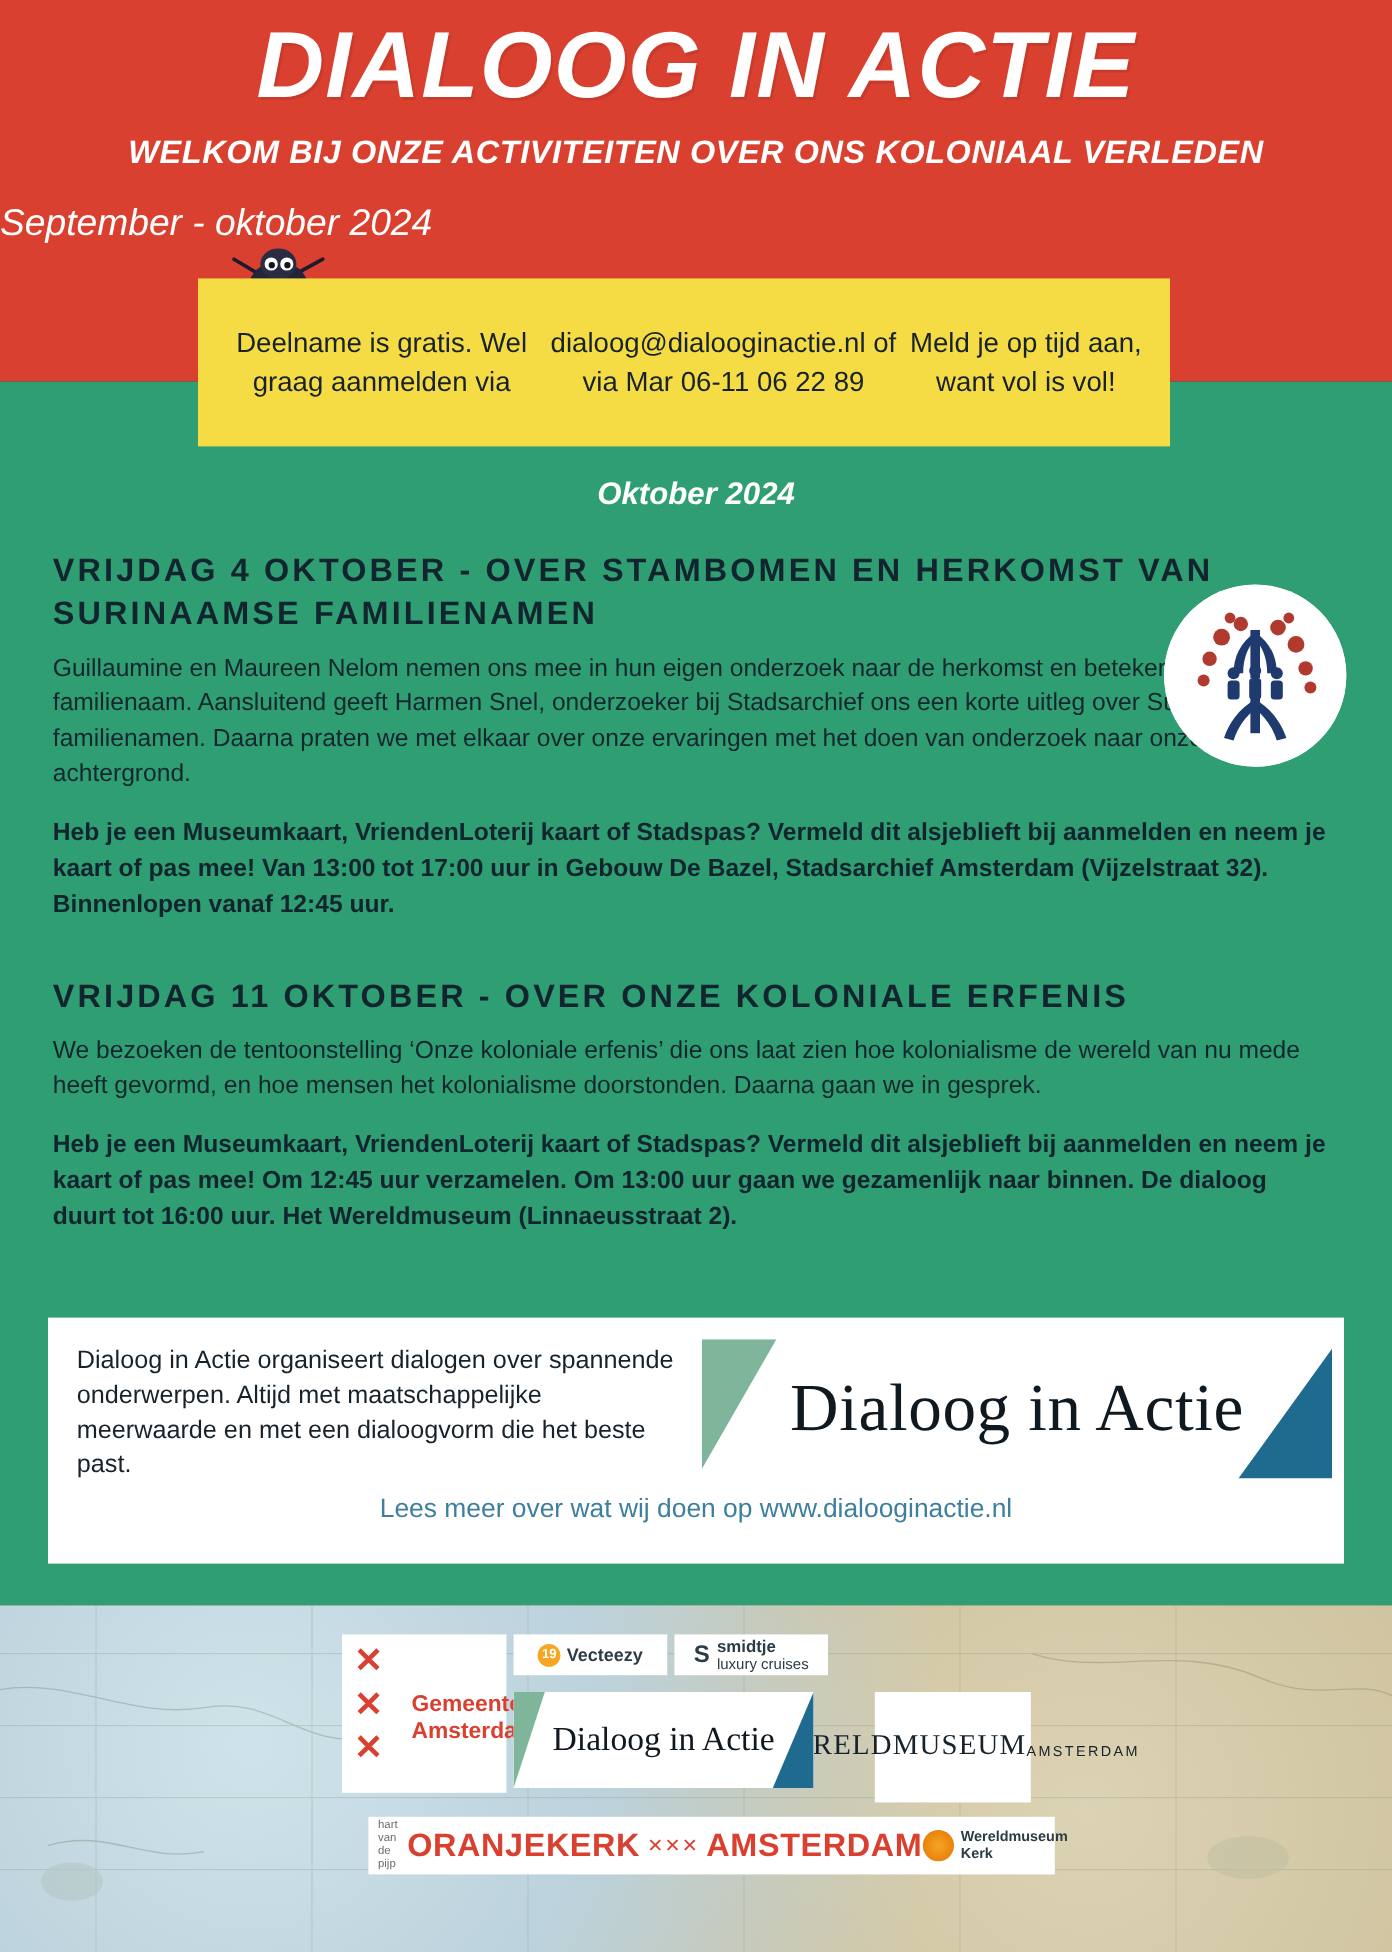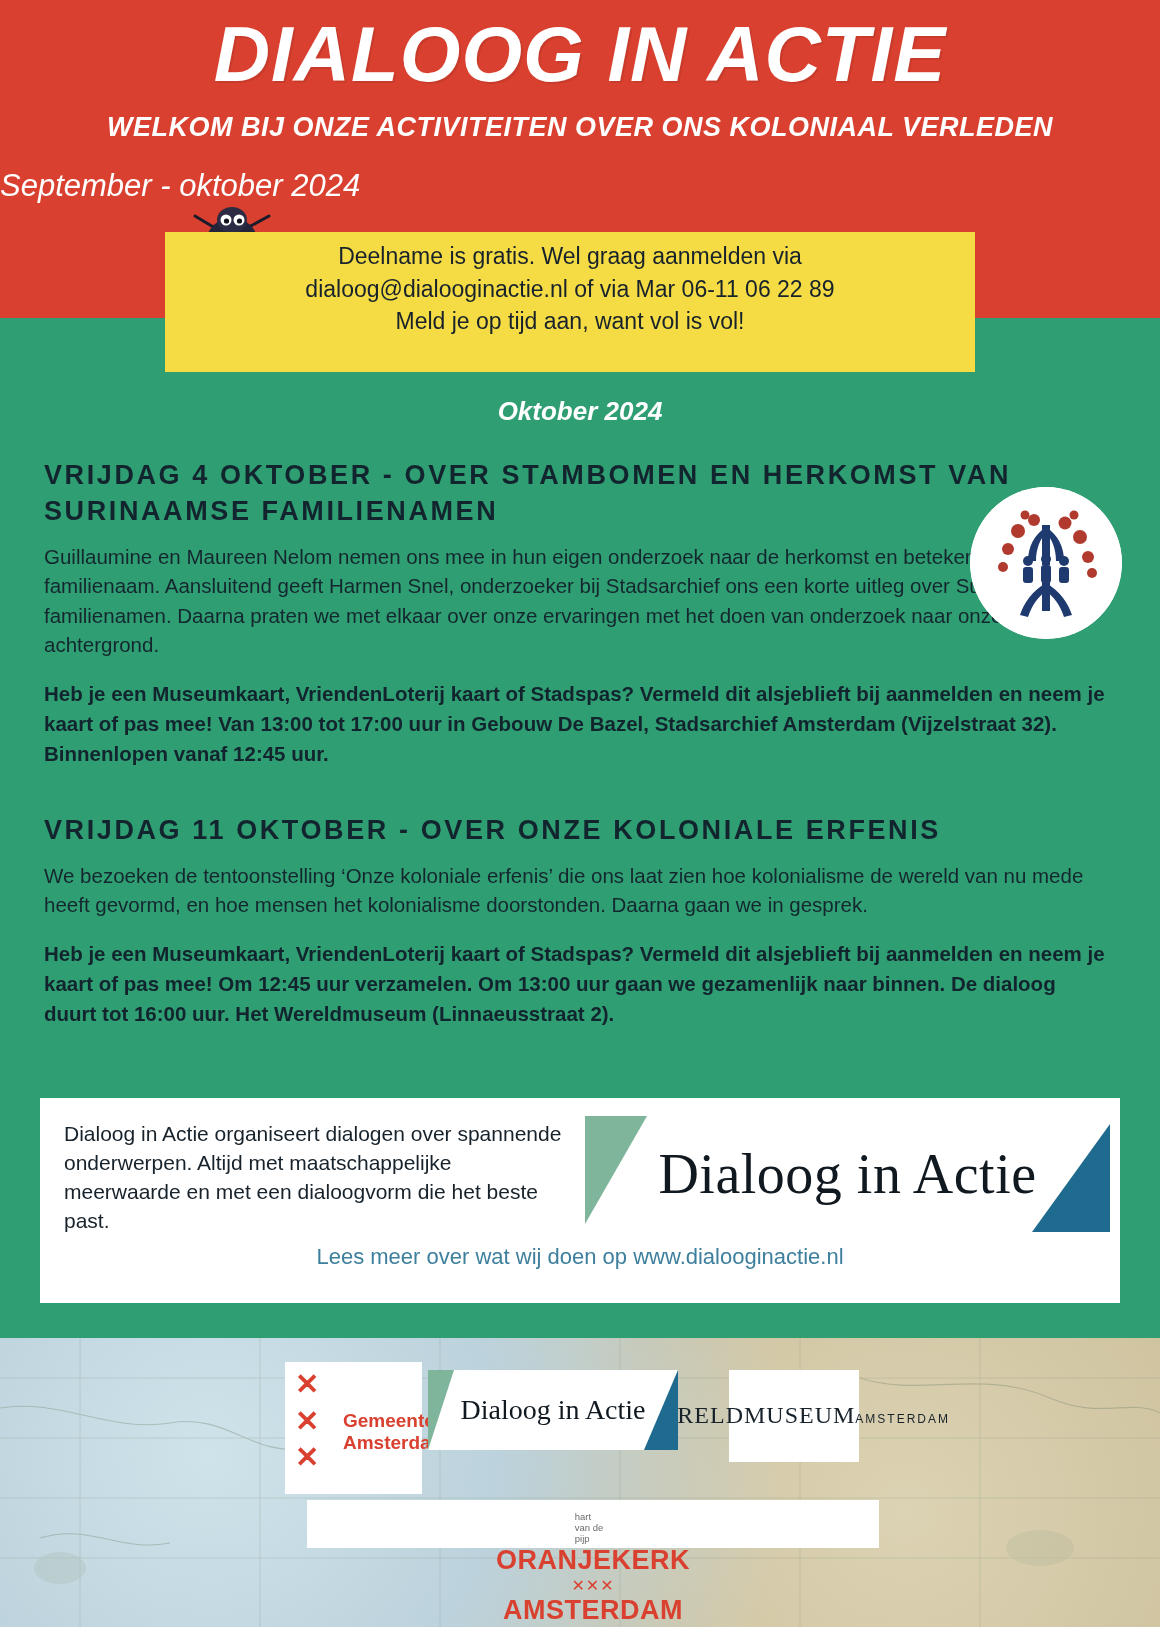--- a/index.html
+++ b/index.html
@@ -64,23 +64,23 @@
 
   
   .notice {
     position: absolute;
     left: 165px;
     top: 232px;
     width: 810px;
     height: 140px;
     background: #f5db44;
     display: flex;
-    flex-direction: column;
+    flex-direction: row;
     align-items: center;
-    justify-content: flex-start;
+    justify-content: flex-end;
     padding: 8px 20px;
     z-index: 5;
   }
   .notice-line {
     color: #17222b;
     font-size: 23px;
     line-height: 1.42;
     text-align: center;
   }
 
@@ -256,21 +256,21 @@
   .wereld {
     width: 130px; height: 92px; line-height: 1.05;
     color: #17222b;
     margin-left: 45px;
   }
   .wereld .w1 { font-size: 24px; letter-spacing: 1px; font-family: "Liberation Serif", serif; }
   .wereld .w2 { font-size: 24px; letter-spacing: 1px; font-family: "Liberation Serif", serif; }
   .wereld .w3 { font-size: 12px; letter-spacing: 2px; margin-top: 6px; }
   .oranje-row {
     display: flex; align-items: center; background: #ffffff;
-    width: 572px; height: 48px; padding: 12px 8px; flex-direction: column;
+    width: 572px; height: 48px; padding: 12px 8px;
   }
   .hart { font-size: 9.5px; color: #6b6b6b; line-height: 1.15; margin-right: 8px; }
   .oranjekerk { font-size: 27px; font-weight: bold; color: #d9402f; letter-spacing: 0.5px; }
   .xxx { font-size: 16px; color: #d9402f; margin: 0 6px; letter-spacing: 1px; }
   .amsterdam { font-size: 27px; font-weight: bold; color: #d9402f; letter-spacing: 0.5px; }
   .prot { margin-left: auto; display: flex; align-items: center; }
   .prot-sun {
     width: 26px; height: 26px; border-radius: 50%;
     background: radial-gradient(circle, #f5a623 0%, #e8820c 70%);
     margin-right: 6px;
@@ -392,20 +392,33 @@
             <span class="xmark">✕</span>
             <span class="xmark">✕</span>
           </div>
           <div class="gem-label">
             <div>Gemeente</div>
             <div>Amsterdam</div>
           </div>
         </div>
 
         <div style="display:flex;flex-direction:column;">
+          <div class="sp-row">
+            <div class="sp-box vecteezy">
+              <span class="badge">19</span>
+              <span>Vecteezy</span>
+            </div>
+            <div class="sp-box smidtje">
+              <span style="font-size:20px;font-weight:bold;margin-right:6px;">S</span>
+              <span>
+                <b>smidtje</b><br>
+                <span>luxury cruises</span>
+              </span>
+            </div>
+          </div>
           <div class="sp-row" style="margin-top:8px;">
             <div class="sp-box dia-small">
               <span class="tri-l"></span>
               <span class="tri-r"></span>
               <span>Dialoog in Actie</span>
             </div>
             <div class="sp-box wereld">
               <div class="w1">WERELD</div>
               <div class="w2">MUSEUM</div>
               <div class="w3">AMSTERDAM</div>

